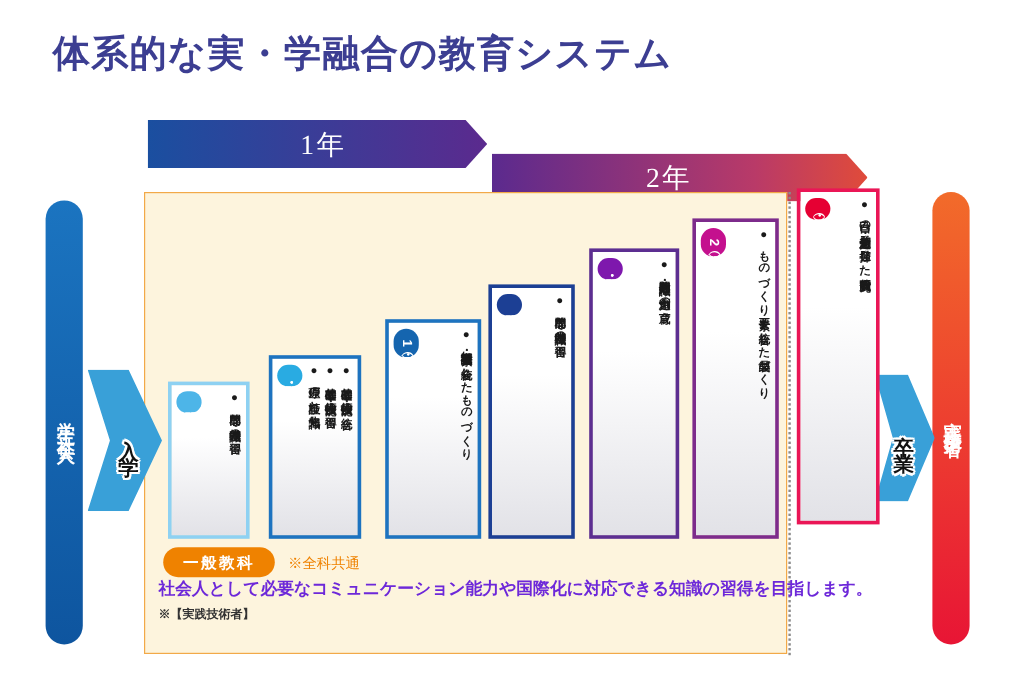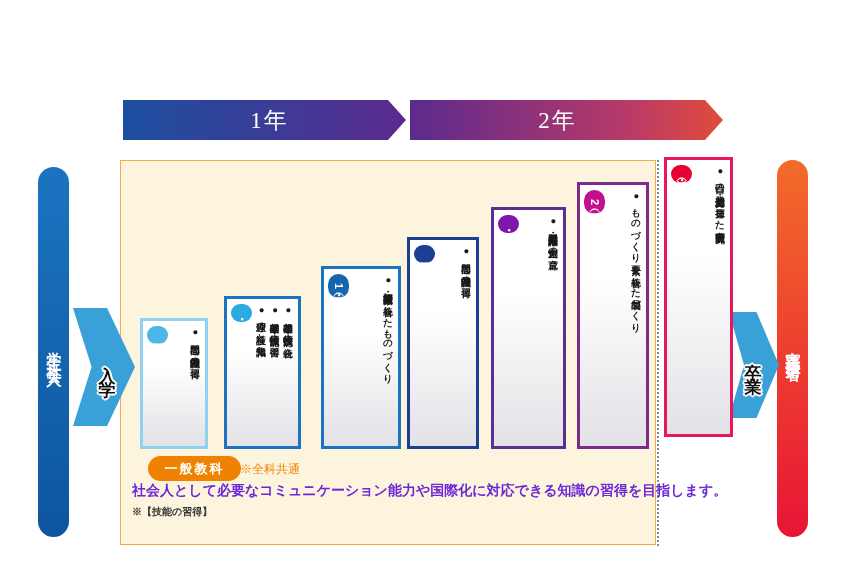--- a/index.html
+++ b/index.html
@@ -14,21 +14,21 @@
   
   .yarrow { position:absolute; top:100px; height:40px; display:flex; align-items:center;
             justify-content:center; color:#fff; }
   .yarrow .ylabel { font-family:"Liberation Serif", serif; font-size:23px; letter-spacing:2px;
                     padding-right:18px; }
   .y1 { left:123px; width:283px;
         background:linear-gradient(90deg,#1a4fa0,#5b2a8e);
         clip-path:polygon(0 0, calc(100% - 18px) 0, 100% 50%, calc(100% - 18px) 100%, 0 100%);padding-left:28px; }
   .y2 { left:410px; width:313px;
         background:linear-gradient(90deg,#5b2a8e,#b93a68 70%,#e04b3a);
-        clip-path:polygon(0 0, calc(100% - 18px) 0, 100% 50%, calc(100% - 18px) 100%, 0 100%); }
+        clip-path:polygon(0 0, calc(100% - 18px) 0, 100% 50%, calc(100% - 18px) 100%, 0 100%);margin-top:28px; }
 
   
   .panel { position:absolute; left:120px; top:160px; width:536px; height:385px;
            background:#fdf4dd; border:1.5px solid #f2a948; }
 
   
   .rail { position:absolute; width:31px; border-radius:16px; display:flex;
           align-items:center; justify-content:center; }
   .rail-left { left:38px; top:167px; height:370px; background:linear-gradient(180deg,#1b74c0,#0e559f); }
   .rail-right { left:777px; top:160px; height:377px; background:linear-gradient(180deg,#f26b2a,#e81535); }
@@ -66,38 +66,39 @@
   .b4 { left:407px; top:237px; width:72px;  height:212px; }
   .b5 { left:491px; top:207px; width:75px;  height:242px; }
   .b6 { left:577px; top:182px; width:72px;  height:267px; }
   .b7 { left:664px; top:157px; width:69px;  height:280px; }
 
   
   .divider { position:absolute; left:657px; top:160px; height:386px; width:0;
              border-left:2px dotted #8c8c8c; }
 
   
-  .gen-badge { position:absolute; left:148px; top:456px; width:93px; height:25px;
+  .gen-badge { position:absolute; left:136px; top:456px; width:93px; height:25px;
                background:#ef8200; color:#fff; border-radius:13px; display:flex;
                align-items:center; justify-content:center; font-size:13px; font-weight:700;
                letter-spacing:2px; }
   .gen-note { position:absolute; left:240px; top:461px; font-size:12px; font-weight:400;
               color:#ef8200; }
   .gen-lead { position:absolute; left:132px; top:482px; font-size:14px; font-weight:700;
               color:#6d28d9; white-space:nowrap; }
   .subjects { position:absolute; left:132px; top:505px; display:flex; gap:12px;
               font-size:10px; color:#333; }
   .subjects-label { font-weight:700; white-space:nowrap; }
   .subjects-lines div { line-height:1.55; white-space:nowrap; }
 </style>
 </head>
 <body>
 
 <div id="stage">
 
+  <div class="title">体系的な実・学融合の教育システム</div>
 
   <div class="yarrow y1">
     <span class="ylabel">1年</span>
   </div>
   <div class="yarrow y2">
     <span class="ylabel">2年</span>
   </div>
 
   <div class="panel"></div>
 
@@ -178,16 +179,16 @@
         <div class="bullet">●自己の発想・創造力を発揮した実践的研究</div>
       </div>
     </div>
   </div>
 
   <div class="gen-badge">一般教科</div>
   <div class="gen-note">※全科共通</div>
   <div class="gen-lead">社会人として必要なコミュニケーション能力や国際化に対応できる知識の習得を目指します。</div>
 
   <div class="subjects">
-    <div class="subjects-label">※【技能の習得】</div>
+    <div class="subjects-label">※【実践技術者】</div>
   </div>
 
 </div>
 
 </body></html>

